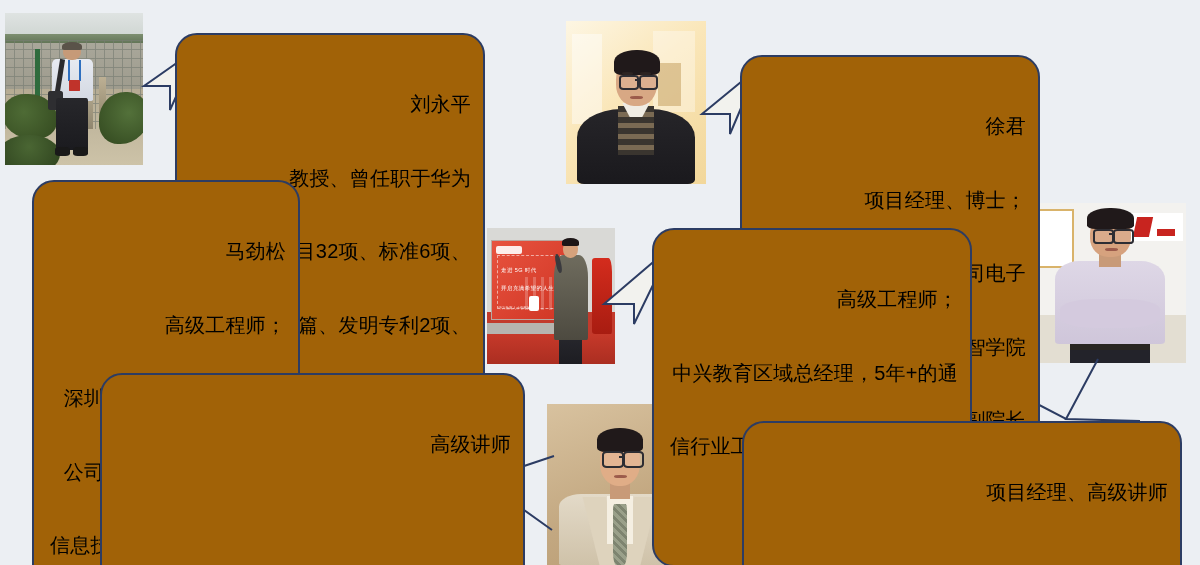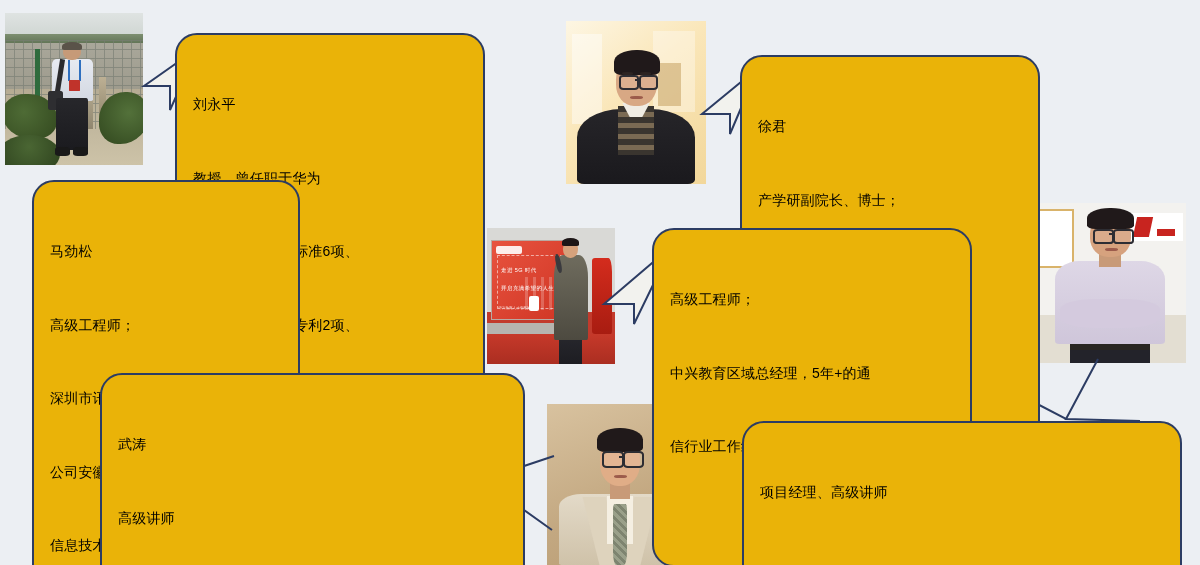--- a/index.html
+++ b/index.html
@@ -184,30 +184,31 @@
   .ph-suit .shirt  { position:absolute; left:41%; top:57%; width:18%; height:30%;
                      background:#f5efe2; }
   .ph-suit .tie    { position:absolute; left:45%; top:62%; width:10%; height:38%;
                      background:repeating-linear-gradient(45deg,#9aa08a 0 3px,#7e8470 3px 6px);
                      border-radius:10% 10% 22% 22%; }
 
   
   .bubble {
     position: absolute;
     box-sizing: border-box;
-    background: #eab308;
+    background: #a16207;
     border: 2px solid #2c3c63;
     border-radius: 22px;
     color: #000;
-    font-size: 14px;
+    font-size: 20px;
     line-height: 24.5px;
     padding: 8px 12px 8px 16px;
     white-space: pre;
     letter-spacing: .2px;
     z-index: 3;
+    text-align: right;
   }
   .tail { position: absolute; z-index: 2; overflow: visible; }
   .tail path { fill: #f2f2ee; stroke: #2c3c63; stroke-width: 2; stroke-linejoin: miter; }
   .tail-line { position:absolute; z-index:2; overflow:visible; }
   .tail-line path { fill:none; stroke:#2c3c63; stroke-width:2; }
 </style>
 </head>
 <body>
 
 <div id="stage">
@@ -372,21 +373,21 @@
   <div class="bubble" style="left:175px; top:33px; width:310px;">
     <div>刘永平</div>
     <div>教授、曾任职于华为</div>
     <div>主持项目32项、标准6项、</div>
     <div>论文20篇、发明专利2项、</div>
     <div>省部级科技进步三等奖5项。</div>
   </div>
 
   <div class="bubble" style="left:740px; top:55px; width:300px;">
     <div>徐君</div>
-    <div>产学研副院长、博士；</div>
+    <div>项目经理、博士；</div>
     <div>阳光电源股份有限公司电子</div>
     <div>电力研究所总监、电/智学院</div>
     <div>产学研副院长</div>
   </div>
 
   <div class="bubble" style="left:32px; top:180px; width:268px;">
     <div>马劲松</div>
     <div>高级工程师；</div>
     <div>深圳市讯方技术股份有限</div>
     <div>公司安徽区域总监。多年</div>
@@ -397,21 +398,20 @@
 
   <div class="bubble" style="left:652px; top:228px; width:320px;">
     <div>高级工程师；</div>
     <div>中兴教育区域总经理，5年+的通</div>
     <div>信行业工作经历，曾任职于华为、</div>
     
     
   </div>
 
   <div class="bubble" style="left:100px; top:373px; width:425px;">
-    <div>武涛</div>
     <div>高级讲师</div>
     
     
     
     
     
   </div>
 
   <div class="bubble" style="left:742px; top:421px; width:440px;">
     <div>项目经理、高级讲师</div>

